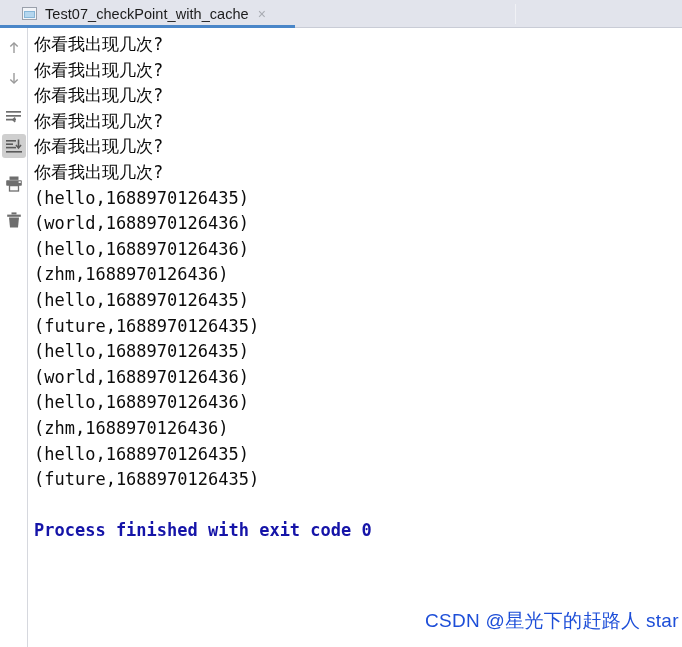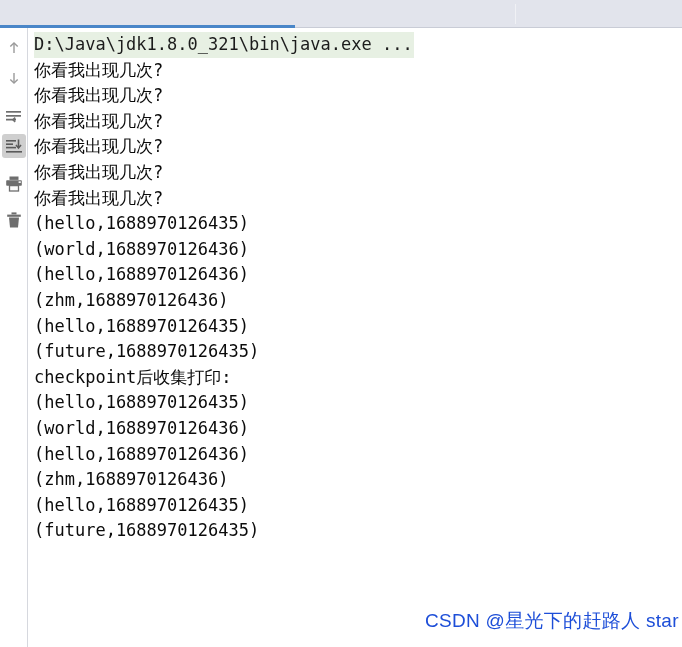--- a/index.html
+++ b/index.html
@@ -152,20 +152,28 @@
     font-size: 19px;
     color: #1d4ed8;
     white-space: nowrap;
     letter-spacing: 0.3px;
   }
 </style>
 </head>
 <body>
 
 <div id="tab-bar">
+  <div class="tab">
+    <span class="tab-icon">
+      <span class="outer"></span>
+        <span class="inner"></span>
+    </span>
+    <span class="tab-title">Test07_checkPoint_with_cache</span>
+    <span class="tab-close">×</span>
+  </div>
   <div id="tabbar-separator"></div>
 </div>
 <div id="tab-underline"></div>
 <div id="tabbar-bottom-line"></div>
 
 <div id="toolbar">
 
   <div class="tb-btn" style="top:8px">
     <span>
       <svg width="16" height="16" viewBox="0 0 16 16">
@@ -226,38 +234,37 @@
         <rect x="2.2" y="3.6" width="13.6" height="2.2" fill="#6e6e6e"></rect>
         <path d="M4 6.6 L14 6.6 L13 16.4 L5 16.4 Z" fill="#6e6e6e"></path>
       </svg>
     </span>
   </div>
 
 </div>
 
 <div id="console">
   <div id="console-lines">
-      <span class="line cmd">D:\Java\jdk1.8.0_321\bin\java.exe ...</span>
       <span class="line plain">你看我出现几次?</span>
       <span class="line plain">你看我出现几次?</span>
       <span class="line plain">你看我出现几次?</span>
       <span class="line plain">你看我出现几次?</span>
       <span class="line plain">你看我出现几次?</span>
       <span class="line plain">你看我出现几次?</span>
       <span class="line plain">(hello,1688970126435)</span>
       <span class="line plain">(world,1688970126436)</span>
       <span class="line plain">(hello,1688970126436)</span>
       <span class="line plain">(zhm,1688970126436)</span>
       <span class="line plain">(hello,1688970126435)</span>
       <span class="line plain">(future,1688970126435)</span>
-      <span class="line plain">checkpoint后收集打印:</span>
       <span class="line plain">(hello,1688970126435)</span>
       <span class="line plain">(world,1688970126436)</span>
       <span class="line plain">(hello,1688970126436)</span>
       <span class="line plain">(zhm,1688970126436)</span>
       <span class="line plain">(hello,1688970126435)</span>
       <span class="line plain">(future,1688970126435)</span>
       <span class="line spacer"></span>
+      <span class="line blue">Process finished with exit code 0</span>
     </div>
 
 </div>
 
 <div id="watermark">CSDN @星光下的赶路人 star</div>
 
 </body></html>

